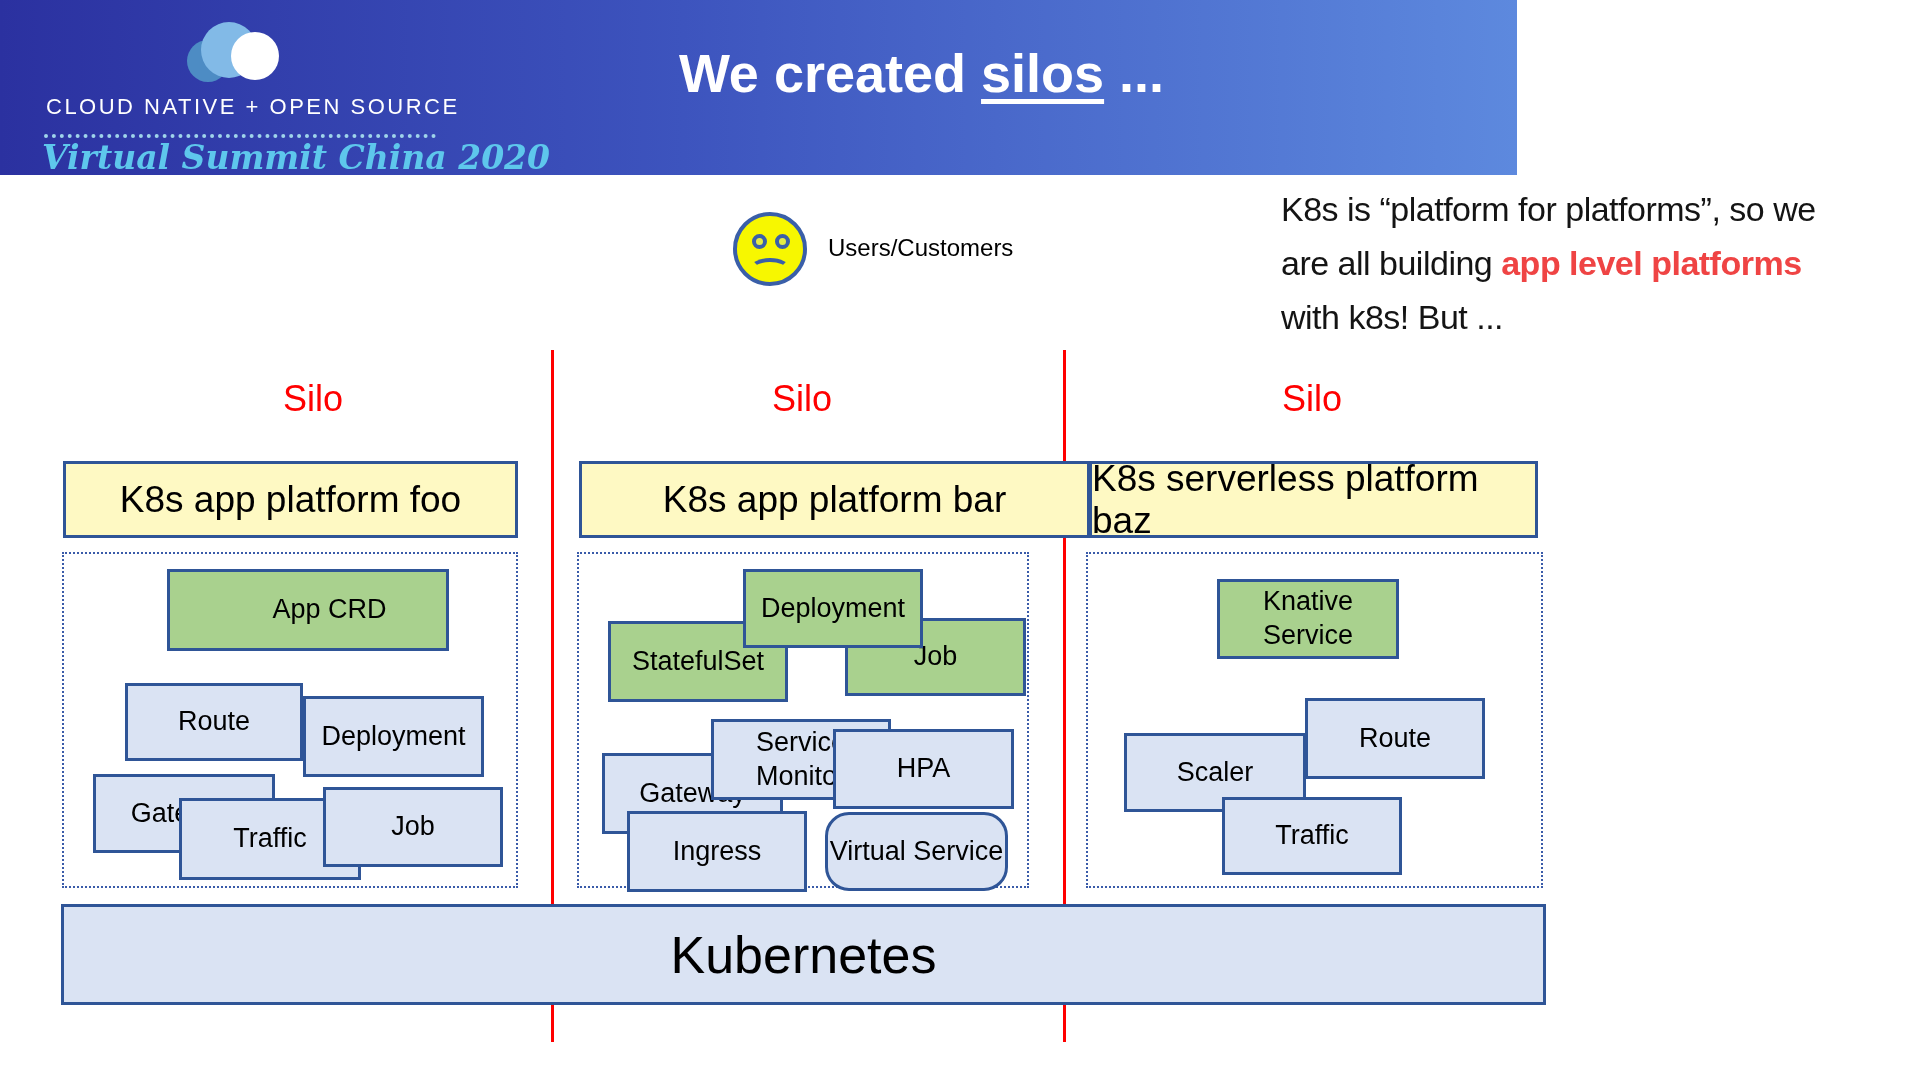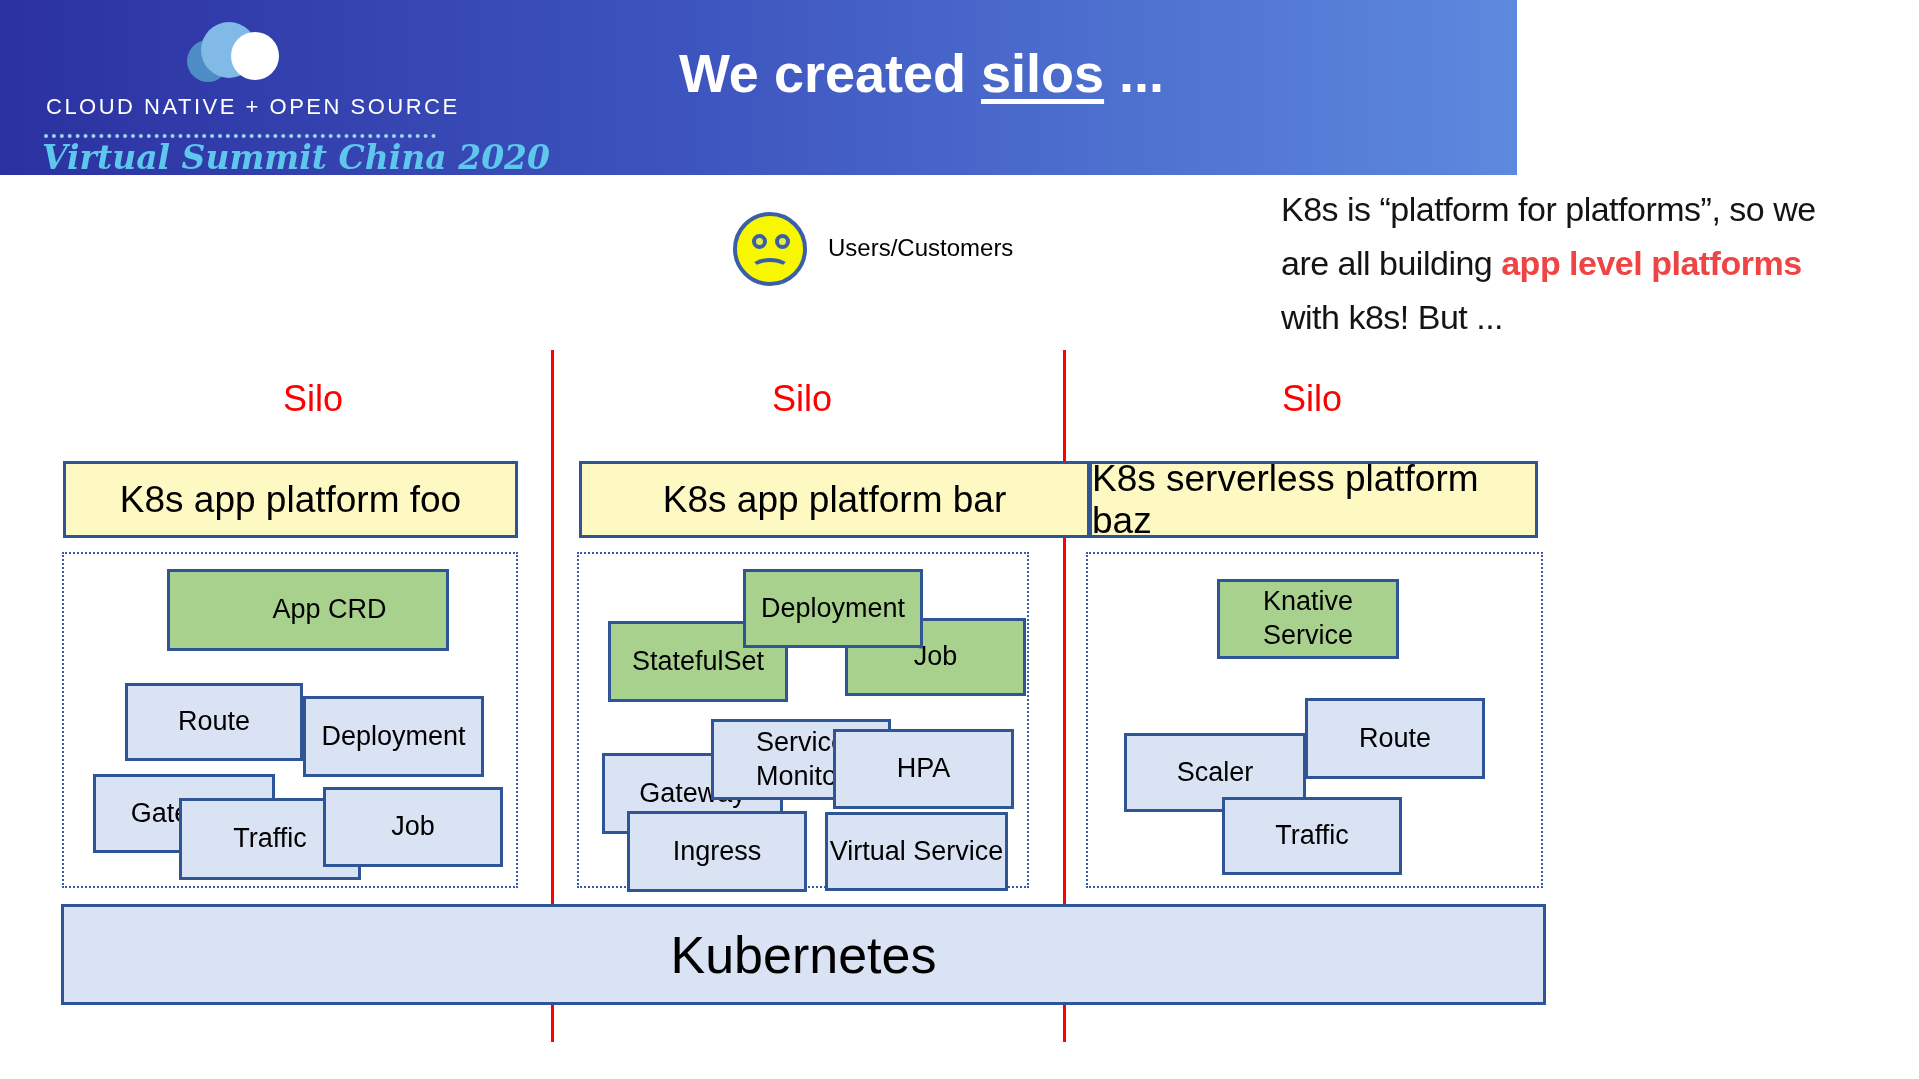--- a/index.html
+++ b/index.html
@@ -106,21 +106,21 @@
 
 <div class="platform" style="left:579px;width:511px;">K8s app platform bar</div>
 <div class="dotted" style="left:577px;width:452px;"></div>
 <div class="box green" style="left:608px;top:621px;width:180px;height:81px;">StatefulSet</div>
 <div class="box green" style="left:845px;top:618px;width:181px;height:78px;">Job</div>
 <div class="box green" style="left:743px;top:569px;width:180px;height:79px;">Deployment</div>
 <div class="box blue" style="left:602px;top:753px;width:181px;height:81px;">Gateway</div>
 <div class="box blue" style="left:711px;top:719px;width:180px;height:81px;">Service Monitor</div>
 <div class="box blue" style="left:833px;top:729px;width:181px;height:80px;">HPA</div>
 <div class="box blue" style="left:627px;top:811px;width:180px;height:81px;">Ingress</div>
-<div class="box blue" style="left:825px;top:812px;width:183px;height:79px;">Virtual Service</div>
+<div class="box blue" style="left:825px;top:812px;width:183px;height:79px;border-radius:24px;">Virtual Service</div>
 
 <div class="platform" style="left:1089px;width:449px;">K8s serverless platform baz</div>
 <div class="dotted" style="left:1086px;width:457px;"></div>
 <div class="box green" style="left:1217px;top:579px;width:182px;height:80px;">Knative Service</div>
 <div class="box blue" style="left:1305px;top:698px;width:180px;height:81px;">Route</div>
 <div class="box blue" style="left:1124px;top:733px;width:182px;height:79px;">Scaler</div>
 <div class="box blue" style="left:1222px;top:797px;width:180px;height:78px;">Traffic</div>
 
 <div class="k8s">Kubernetes</div>
 

